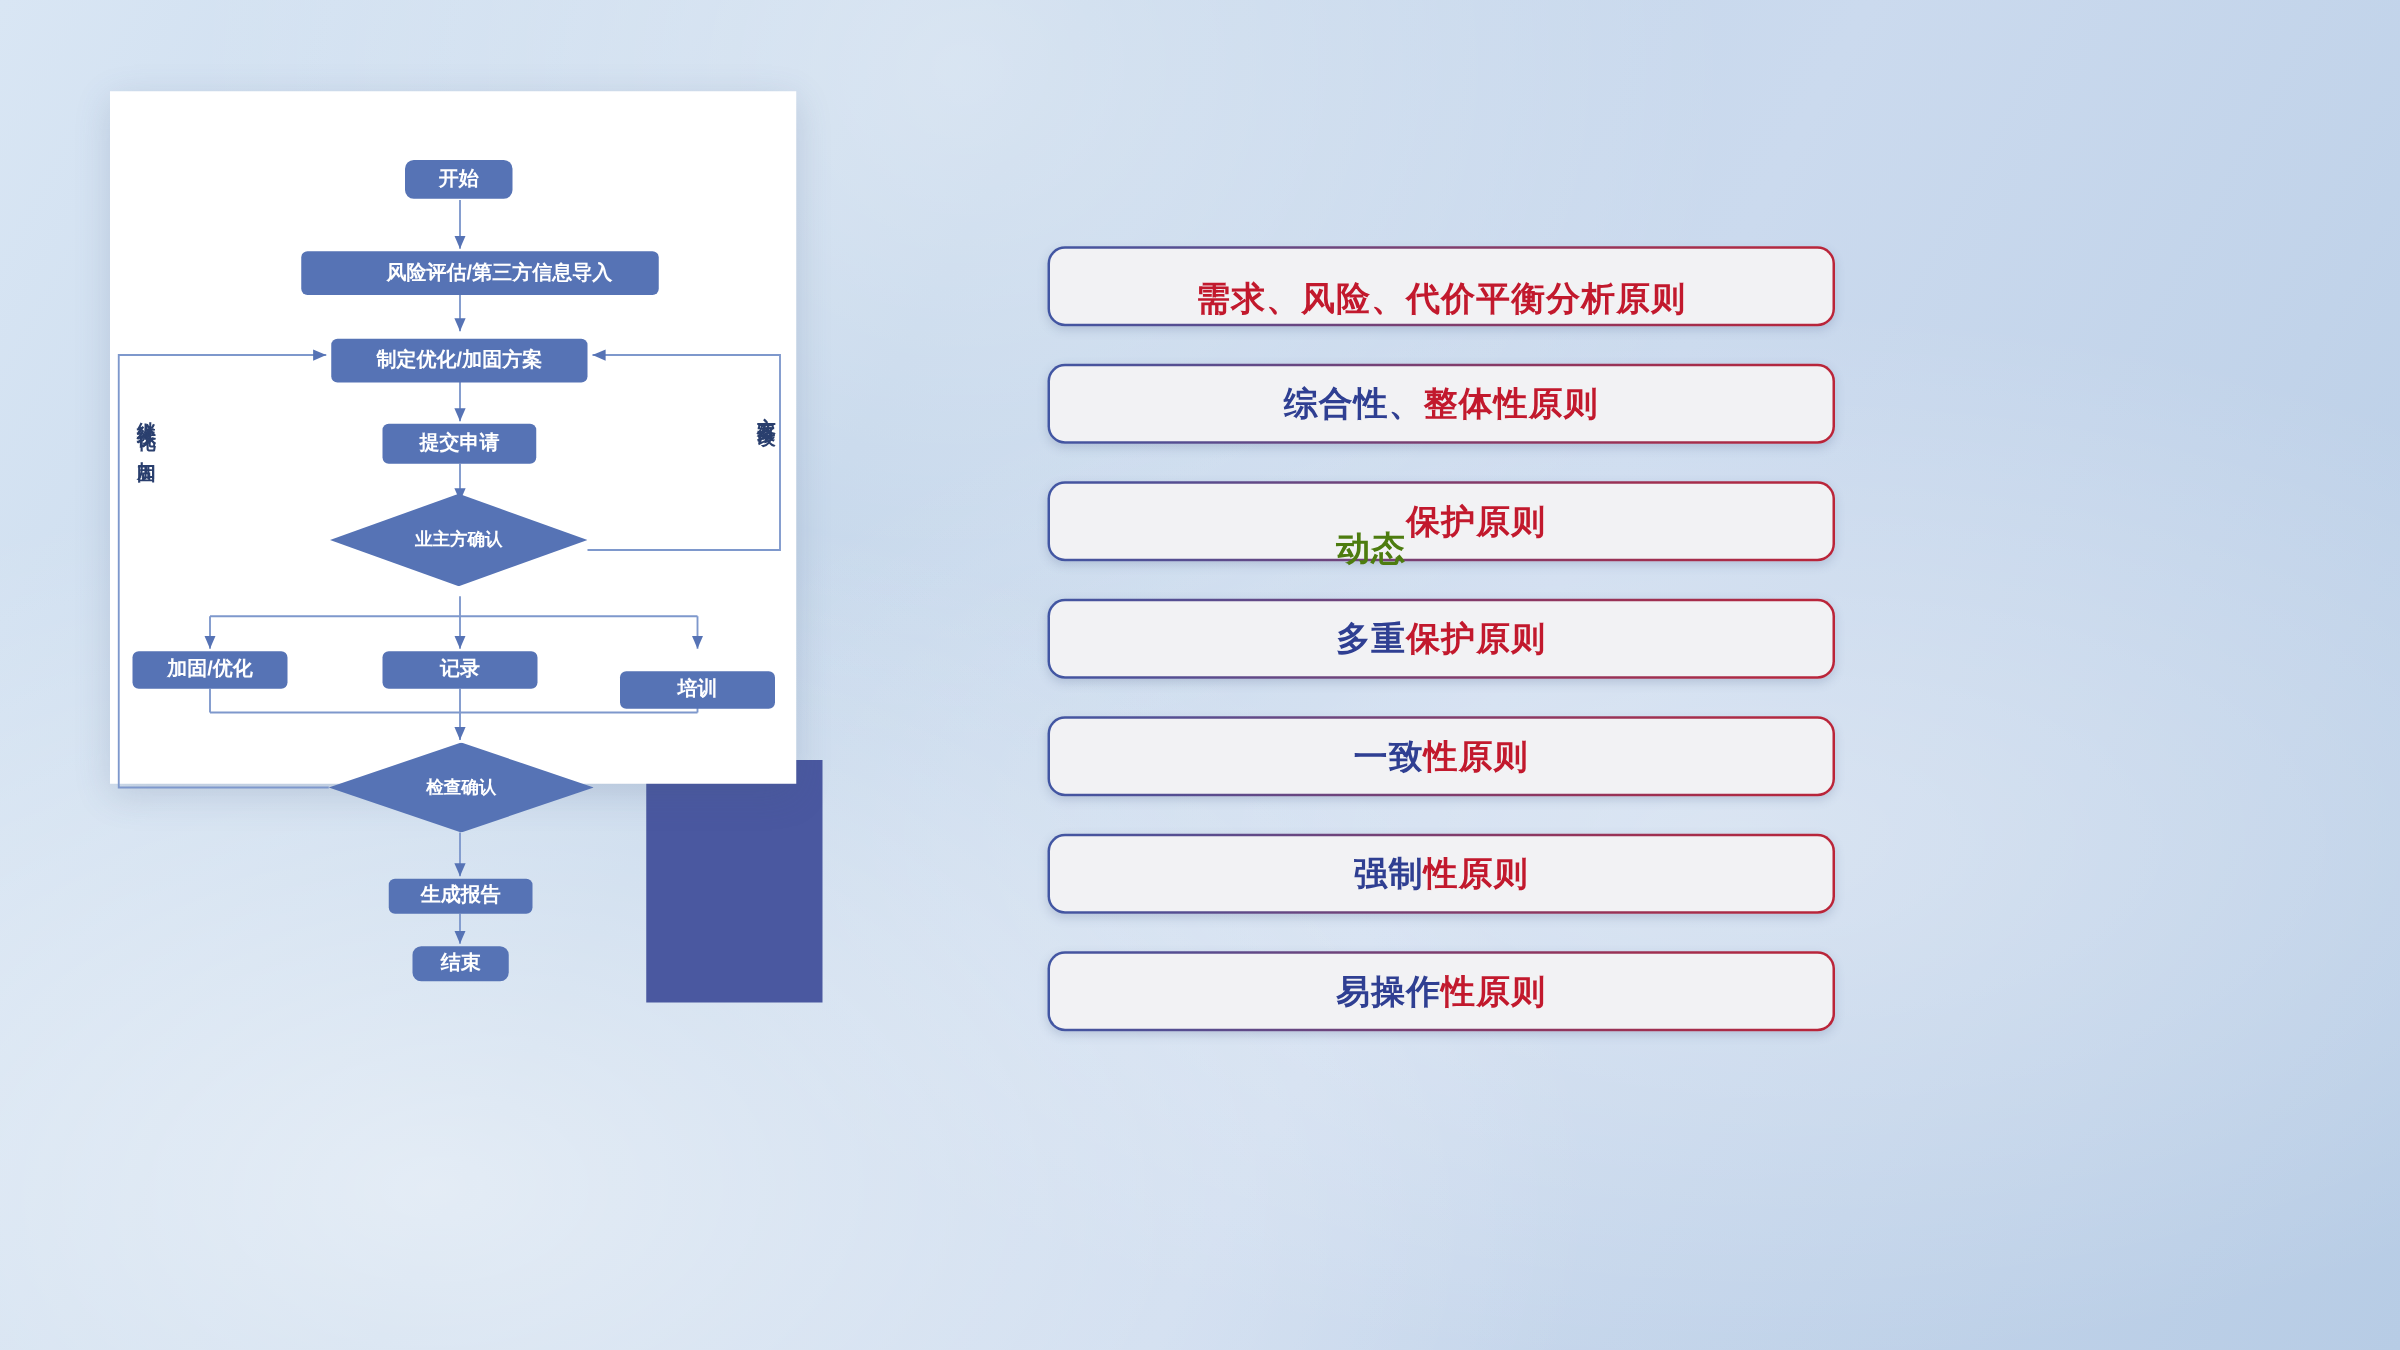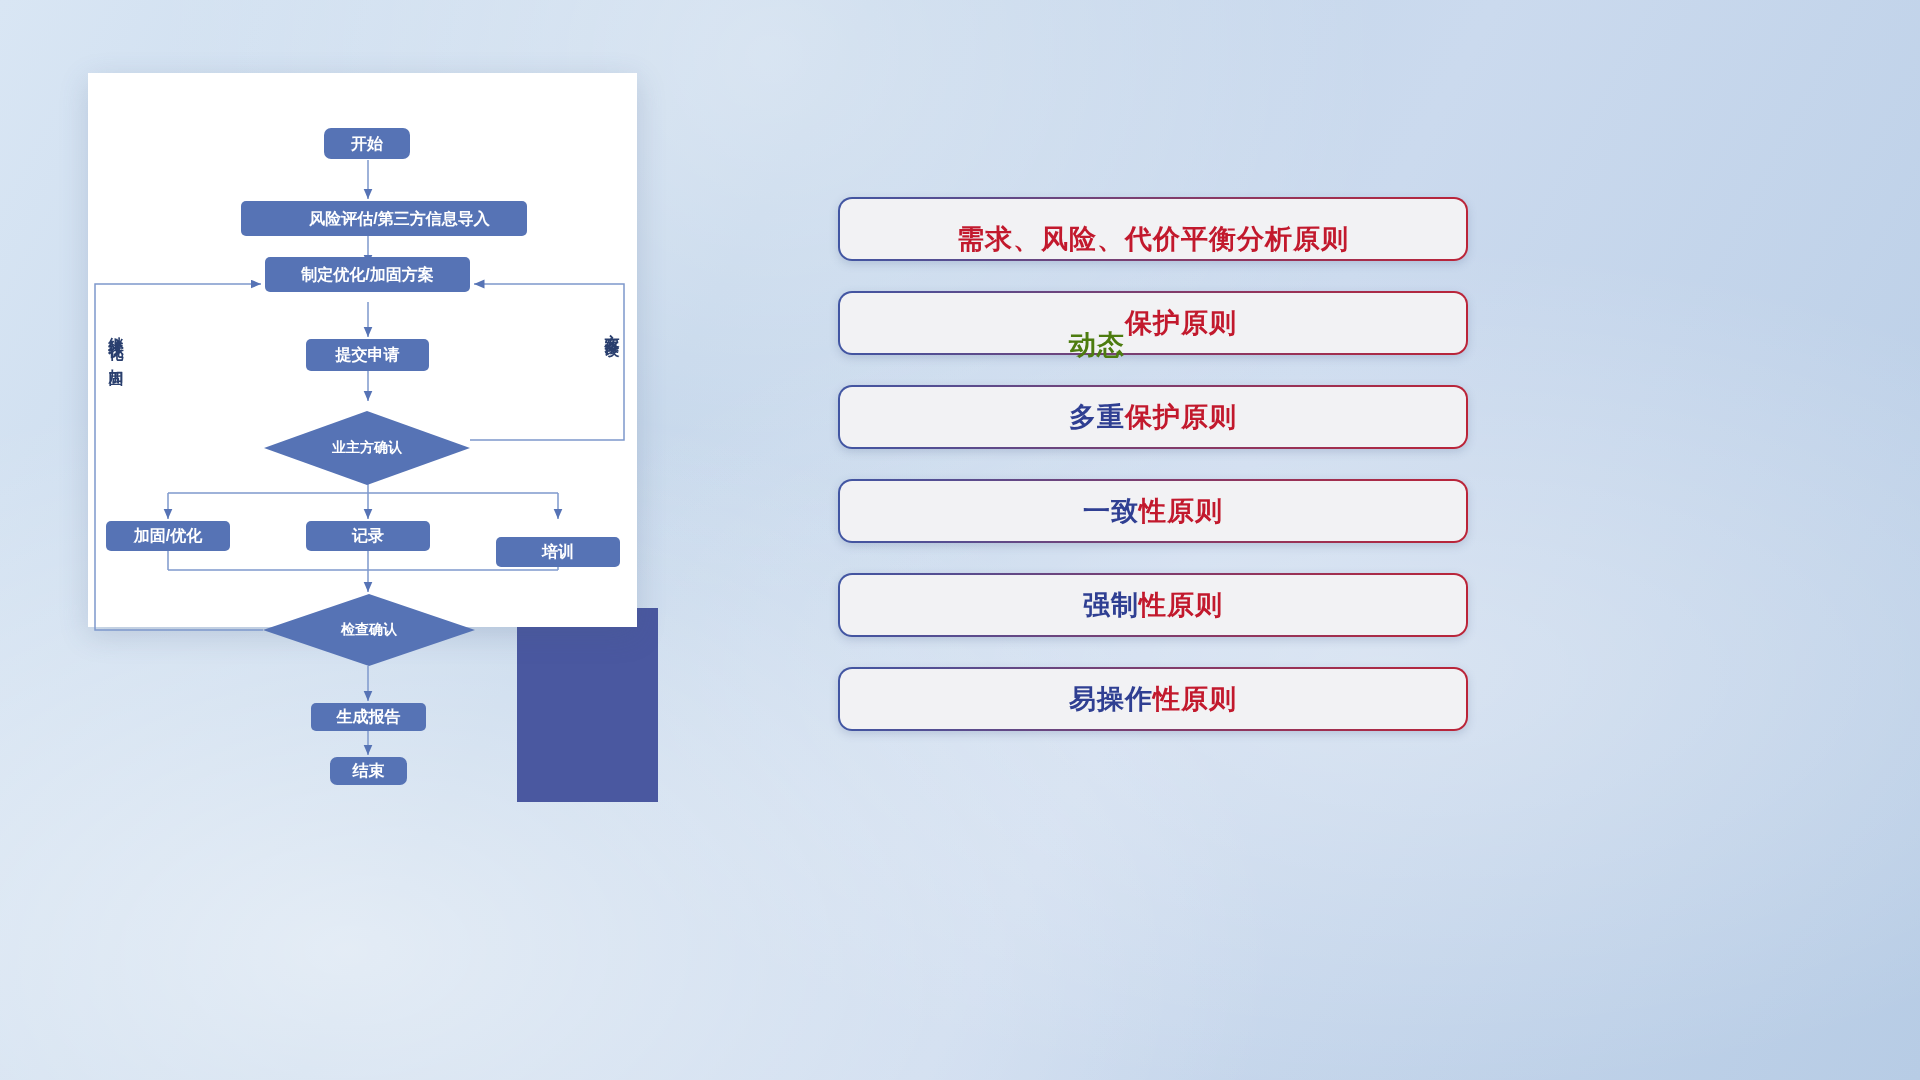--- a/index.html
+++ b/index.html
@@ -41,23 +41,23 @@
   }
   .fc-vlabel{
     position:absolute;writing-mode:vertical-rl;text-orientation:upright;
     color:#2a3f6e;font-weight:bold;font-size:15px;letter-spacing:3px;
     white-space:nowrap;
   }
 
   
   .n-start{left:236px;top:55px;width:86px;height:31px;border-radius:7px;}
   .n-risk{left:153px;top:128px;width:255px;height:35px;padding-left:31px;}
-  .n-plan{left:177px;top:184px;width:205px;height:35px;}
+  .n-plan{left:177px;top:198px;width:205px;height:35px;}
   .n-submit{left:218px;top:266px;width:123px;height:32px;}
-  .d-owner{left:176px;top:338px;width:206px;height:74px;}
+  .d-owner{left:176px;top:322px;width:206px;height:74px;}
   .n-reinforce{left:18px;top:448px;width:124px;height:30px;}
   .n-record{left:218px;top:448px;width:124px;height:30px;}
   .n-training{left:408px;top:464px;width:124px;height:30px;}
   .d-check{left:175px;top:521px;width:212px;height:72px;}
   .n-report{left:223px;top:630px;width:115px;height:28px;}
   .n-end{left:242px;top:684px;width:77px;height:28px;border-radius:7px;}
   .vl-left{left:18px;top:252px;height:210px;}
   .vl-right{left:514px;top:248px;height:120px;}
 
   
@@ -135,20 +135,26 @@
 
 
   <div class="principles" id="principles">
       <div class="pbox-border">
         <div class="pbox">
           <span style="color: rgb(194, 25, 45); margin-top: 20px;">需求、风险、代价平衡分析原则</span>
         </div>
       </div>
       <div class="pbox-border">
         <div class="pbox">
+          <span style="color: rgb(47, 63, 146);">综合性、</span>
+          <span style="color: rgb(194, 25, 45);">整体性原则</span>
+        </div>
+      </div>
+      <div class="pbox-border">
+        <div class="pbox">
           <span style="color: #4d7c0f; margin-top: 44px;">动态</span>
           <span style="color: rgb(194, 25, 45);">保护原则</span>
         </div>
       </div>
       <div class="pbox-border">
         <div class="pbox">
           <span style="color: rgb(47, 63, 146);">多重</span>
           <span style="color: rgb(194, 25, 45);">保护原则</span>
         </div>
       </div>

